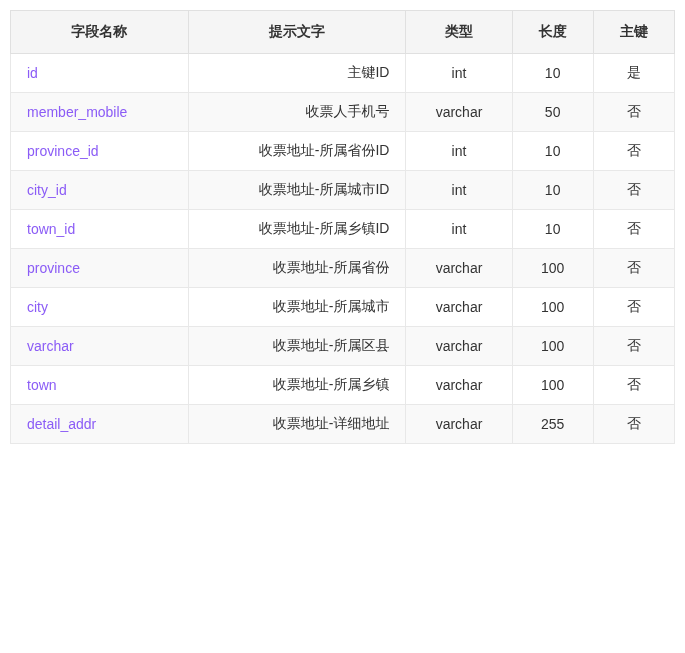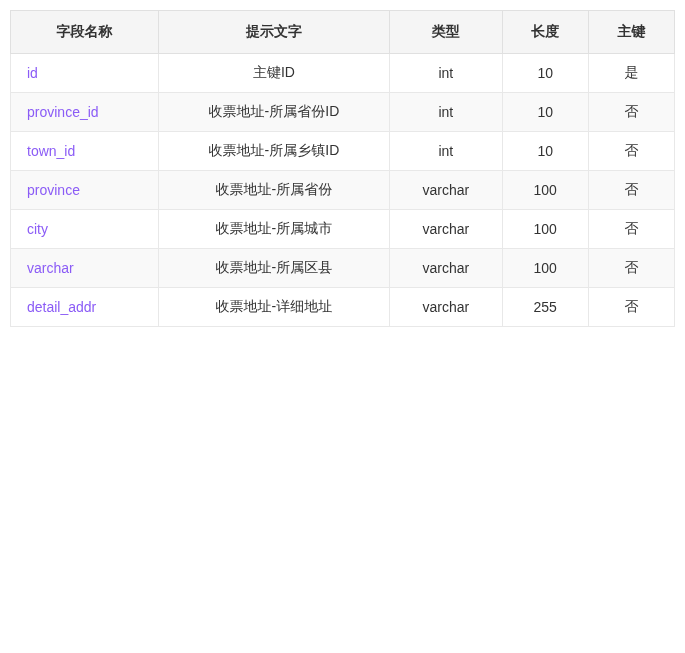--- a/index.html
+++ b/index.html
@@ -42,21 +42,21 @@
     }
     tr:nth-child(odd) td {
       background: #ffffff;
     }
     td.field-name {
       color: #8b5cf6;
       text-align: left;
       font-weight: normal;
     }
     td.hint-text {
-      text-align: center;
+      text-align: right;
     }
   </style>
 </head>
 <body>
 
 <table>
   <thead>
     <tr>
       <th>字段名称</th>
       <th>提示文字</th>
@@ -67,22 +67,36 @@
   </thead>
   <tbody id="table-body">
   <tr>
         <td class="field-name">id</td>
         <td class="hint-text">主键ID</td>
         <td>int</td>
         <td>10</td>
         <td>是</td>
       </tr>
       <tr>
+        <td class="field-name">member_mobile</td>
+        <td class="hint-text">收票人手机号</td>
+        <td>varchar</td>
+        <td>50</td>
+        <td>否</td>
+      </tr>
+      <tr>
         <td class="field-name">province_id</td>
         <td class="hint-text">收票地址-所属省份ID</td>
+        <td>int</td>
+        <td>10</td>
+        <td>否</td>
+      </tr>
+      <tr>
+        <td class="field-name">city_id</td>
+        <td class="hint-text">收票地址-所属城市ID</td>
         <td>int</td>
         <td>10</td>
         <td>否</td>
       </tr>
       <tr>
         <td class="field-name">town_id</td>
         <td class="hint-text">收票地址-所属乡镇ID</td>
         <td>int</td>
         <td>10</td>
         <td>否</td>
@@ -102,20 +116,27 @@
         <td>否</td>
       </tr>
       <tr>
         <td class="field-name">varchar</td>
         <td class="hint-text">收票地址-所属区县</td>
         <td>varchar</td>
         <td>100</td>
         <td>否</td>
       </tr>
       <tr>
+        <td class="field-name">town</td>
+        <td class="hint-text">收票地址-所属乡镇</td>
+        <td>varchar</td>
+        <td>100</td>
+        <td>否</td>
+      </tr>
+      <tr>
         <td class="field-name">detail_addr</td>
         <td class="hint-text">收票地址-详细地址</td>
         <td>varchar</td>
         <td>255</td>
         <td>否</td>
       </tr>
     </tbody>
 </table>
 
 </body></html>

